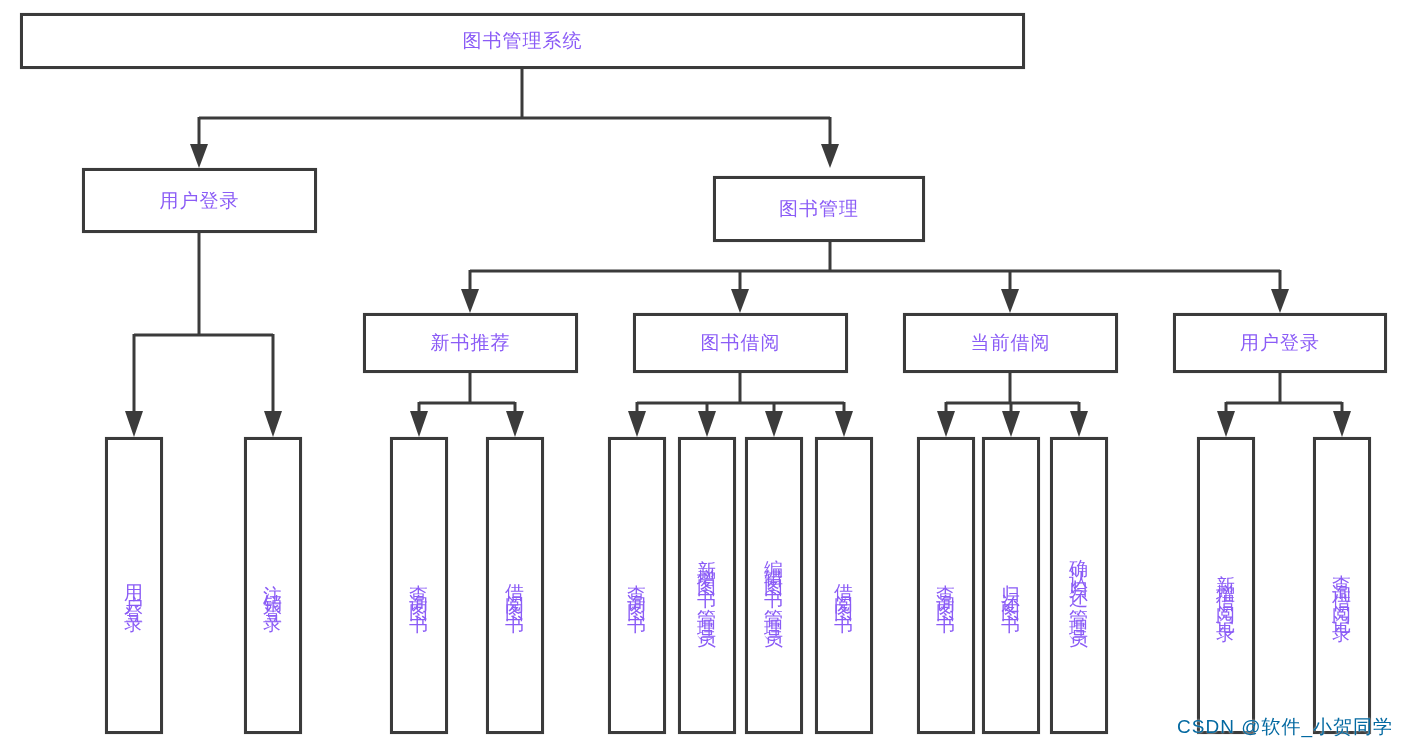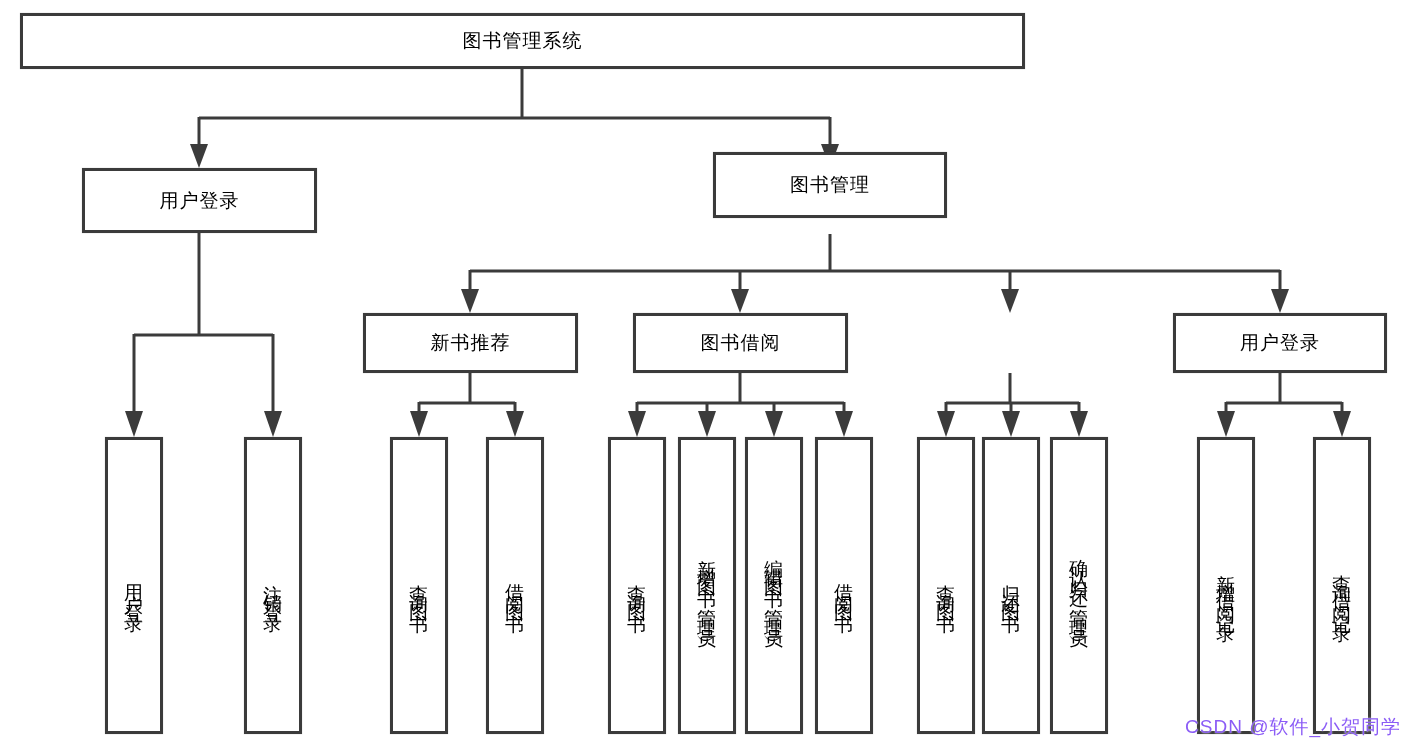--- a/index.html
+++ b/index.html
@@ -9,42 +9,42 @@
     background:#ffffff;
     font-family:"Liberation Sans","DejaVu Sans",sans-serif;
     overflow:hidden;
   }
   .wires{position:absolute;left:0;top:0;width:1405px;height:747px;}
   .node{
     position:absolute;
     box-sizing:border-box;
     background:#ffffff;
     border:3px solid #3b3b3b;
-    color:#000000;
+    color:#8b5cf6;
     display:flex;
     align-items:center;
     justify-content:center;
     font-size:19px;
     letter-spacing:1px;
     text-align:center;
     box-shadow:0 0 1px rgba(0,0,0,.25);
   }
   .node.v{
     writing-mode:vertical-rl;
     text-orientation:mixed;
     letter-spacing:10px;
     line-height:1;
     padding-top:6px;
   }
   .watermark{
     position:absolute;
-    right:4px;
+    right:12px;
     top:714px;
     font-size:19px;
-    color:#8b5cf6;
+    color:#0369a1;
     letter-spacing:1px;
     white-space:nowrap;
     text-shadow:0 0 2px #ffffff;
   }
 </style>
 </head>
 <body>
 
 <div class="canvas">
 
@@ -117,24 +117,25 @@
       <polygon points="1070,411 1088,411 1079,437"></polygon>
 
       <polygon points="1217,411 1235,411 1226,437"></polygon>
       <polygon points="1333,411 1351,411 1342,437"></polygon>
     </g>
   </svg>
 
   <div class="node" style="left:20px;top:13px;width:1005px;height:56px">图书管理系统</div>
 
   <div class="node" style="left:82px;top:168px;width:235px;height:65px">用户登录</div>
-  <div class="node" style="left:713px;top:152px;width:234px;height:66px">图书管理</div>
+  <div class="node" style="left:713px;top:176px;width:212px;height:66px">图书管理</div>
 
   <div class="node" style="left:633px;top:313px;width:215px;height:60px">图书借阅</div>
   <div class="node" style="left:363px;top:313px;width:215px;height:60px">新书推荐</div>
+  <div class="node" style="left:903px;top:313px;width:215px;height:60px">当前借阅</div>
   <div class="node" style="left:1173px;top:313px;width:214px;height:60px">用户登录</div>
 
   <div class="node v" style="left:105px;top:437px;width:58px;height:297px">用户登录</div>
   <div class="node v" style="left:244px;top:437px;width:58px;height:297px">注销登录</div>
 
   <div class="node v" style="left:390px;top:437px;width:58px;height:297px">查询图书</div>
   <div class="node v" style="left:486px;top:437px;width:58px;height:297px">借阅图书</div>
 
   <div class="node v" style="left:608px;top:437px;width:58px;height:297px">查询图书</div>
   <div class="node v" style="left:678px;top:437px;width:58px;height:297px">新增图书（管理员）</div>

